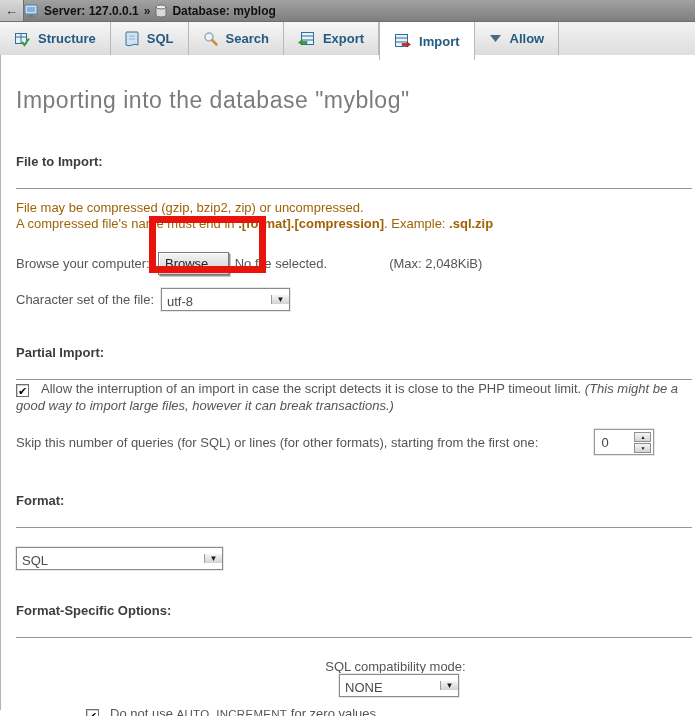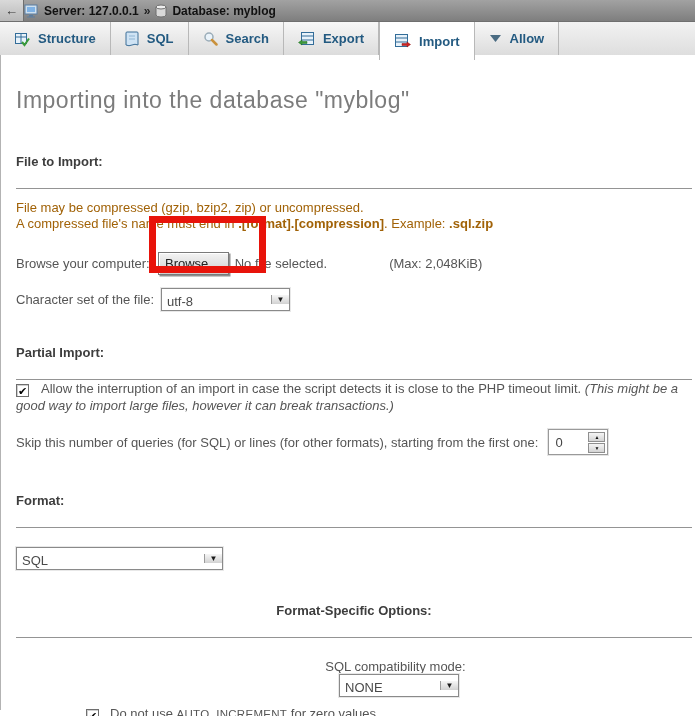--- a/index.html
+++ b/index.html
@@ -62,21 +62,21 @@
     letter-spacing:0.5px;
   }
   .section-heading {
     font-size:13px; font-weight:bold; color:#3d3d3d;
     border-bottom:1px solid #949494;
     padding-bottom:19px;
   }
   .h-file    { margin-top:40px; }
   .h-partial { margin-top:34px; }
   .h-format  { margin-top:38px; }
-  .h-fso     { margin-top:33px;text-align:center; }
+  .h-fso     { margin-top:33px; }
   .body-text { font-size:13px; color:#a16207; line-height:16px; }
   .p-compress { margin-top:11px; }
   
   .browse-row { margin-top:19px; display:flex; align-items:center; font-size:13px; color:#555; height:24px; }
   .browse-btn {
     margin-left:8px;
     width:71px; height:23px;
     background:linear-gradient(180deg,#f4f4f4,#cfcfcf);
     border:1px solid #7a7a7a;
     box-shadow:inset 1px 1px 0 #fff, 1.5px 1.5px 0 #8f8f8f;
@@ -111,21 +111,21 @@
     display:inline-block; width:13px; height:13px;
     border:1px solid #6e6e6e; background:#fff;
     box-shadow:inset 1px 1px 0 #cfcfcf;
     font-size:11px; line-height:12px; text-align:center; color:#000;
     vertical-align:-2px; cursor:pointer;
   }
   .allow-row { font-size:13px; color:#555; line-height:17px; width:672px; }
   .allow-row .checkbox { margin-right:12px; }
   .italic { font-style:italic; }
   
-  .skip-row { margin-top:15px; display:flex; align-items:center; font-size:13px; color:#555; }
+  .skip-row { margin-top:15px; display:flex; align-items:center; font-size:13px; color:#555;gap:46px; }
   .spinner {
     margin-left:10px;
     width:60px; height:26px;
     border:1px solid #9a9a9a;
     box-shadow:0 0 0 1px #e4e4e4;
     display:flex; align-items:center;
     background:#fff; padding:2px;
   }
   .spinner .num { flex:1; font-size:13px; color:#444; padding-left:4px; }
   .spin-btns { display:flex; flex-direction:column; gap:1px; }

